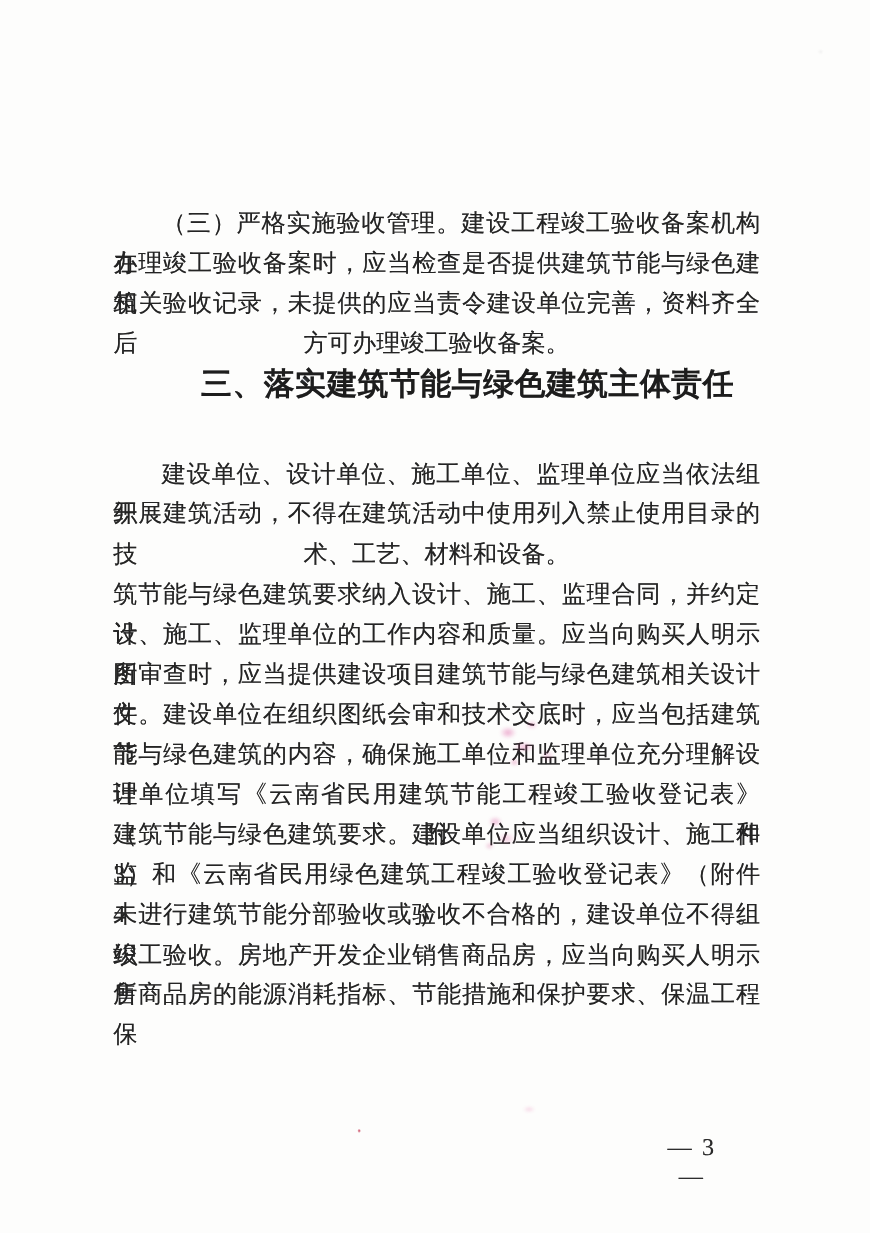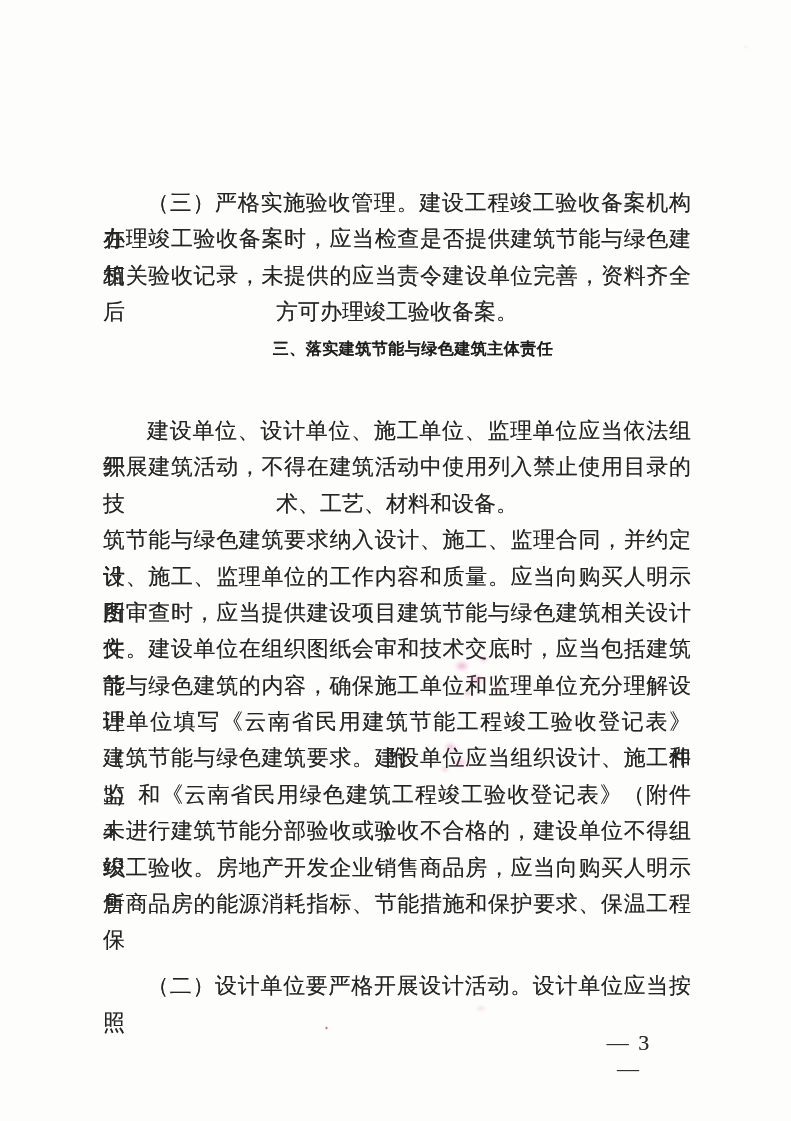--- a/index.html
+++ b/index.html
@@ -34,21 +34,21 @@
     text-align: justify;
     text-align-last: justify;
   }
   .ind {
     text-indent: 2em;
     margin-top: 46px;
   }
   .heading {
     font-family: "Liberation Sans", "DejaVu Sans", sans-serif;
     font-weight: 700;
-    font-size: 16px;
+    font-size: 28px;
     text-indent: 2em;
     letter-spacing: 0.5px;
     color: #1d1d1d;
   }
   .page-number {
     position: absolute;
     left: 592px;
     top: 1030px;
     width: 74px;
     text-align: center;
@@ -124,21 +124,20 @@
     <div class="ln j">计、施工、监理单位的工作内容和质量。应当向购买人明示所</div>
     <div class="ln j">图审查时，应当提供建设项目建筑节能与绿色建筑相关设计文</div>
     <div class="ln j">件。建设单位在组织图纸会审和技术交底时，应当包括建筑节</div>
     <div class="ln j">能与绿色建筑的内容，确保施工单位和监理单位充分理解设计</div>
     <div class="ln j">理单位填写《云南省民用建筑节能工程竣工验收登记表》（附件</div>
     <div class="ln j">建筑节能与绿色建筑要求。建设单位应当组织设计、施工和监</div>
     <div class="ln j">3）和《云南省民用绿色建筑工程竣工验收登记表》（附件4）。</div>
     <div class="ln j">未进行建筑节能分部验收或验收不合格的，建设单位不得组织</div>
     <div class="ln j">竣工验收。房地产开发企业销售商品房，应当向购买人明示所</div>
     <div class="ln j">售商品房的能源消耗指标、节能措施和保护要求、保温工程保</div>
-    <div class="ln j ind">（二）设计单位要严格开展设计活动。设计单位应当按照</div>
   </div>
 
   <div class="page-number">— 3 —</div>
 
   <div class="smudge sm-pink-1"></div>
   <div class="smudge sm-pink-2"></div>
   <div class="smudge sm-pink-3"></div>
   <div class="smudge sm-red-dot"></div>
   <div class="smudge sm-gray"></div>
   <div class="smudge sm-speck-1"></div>

